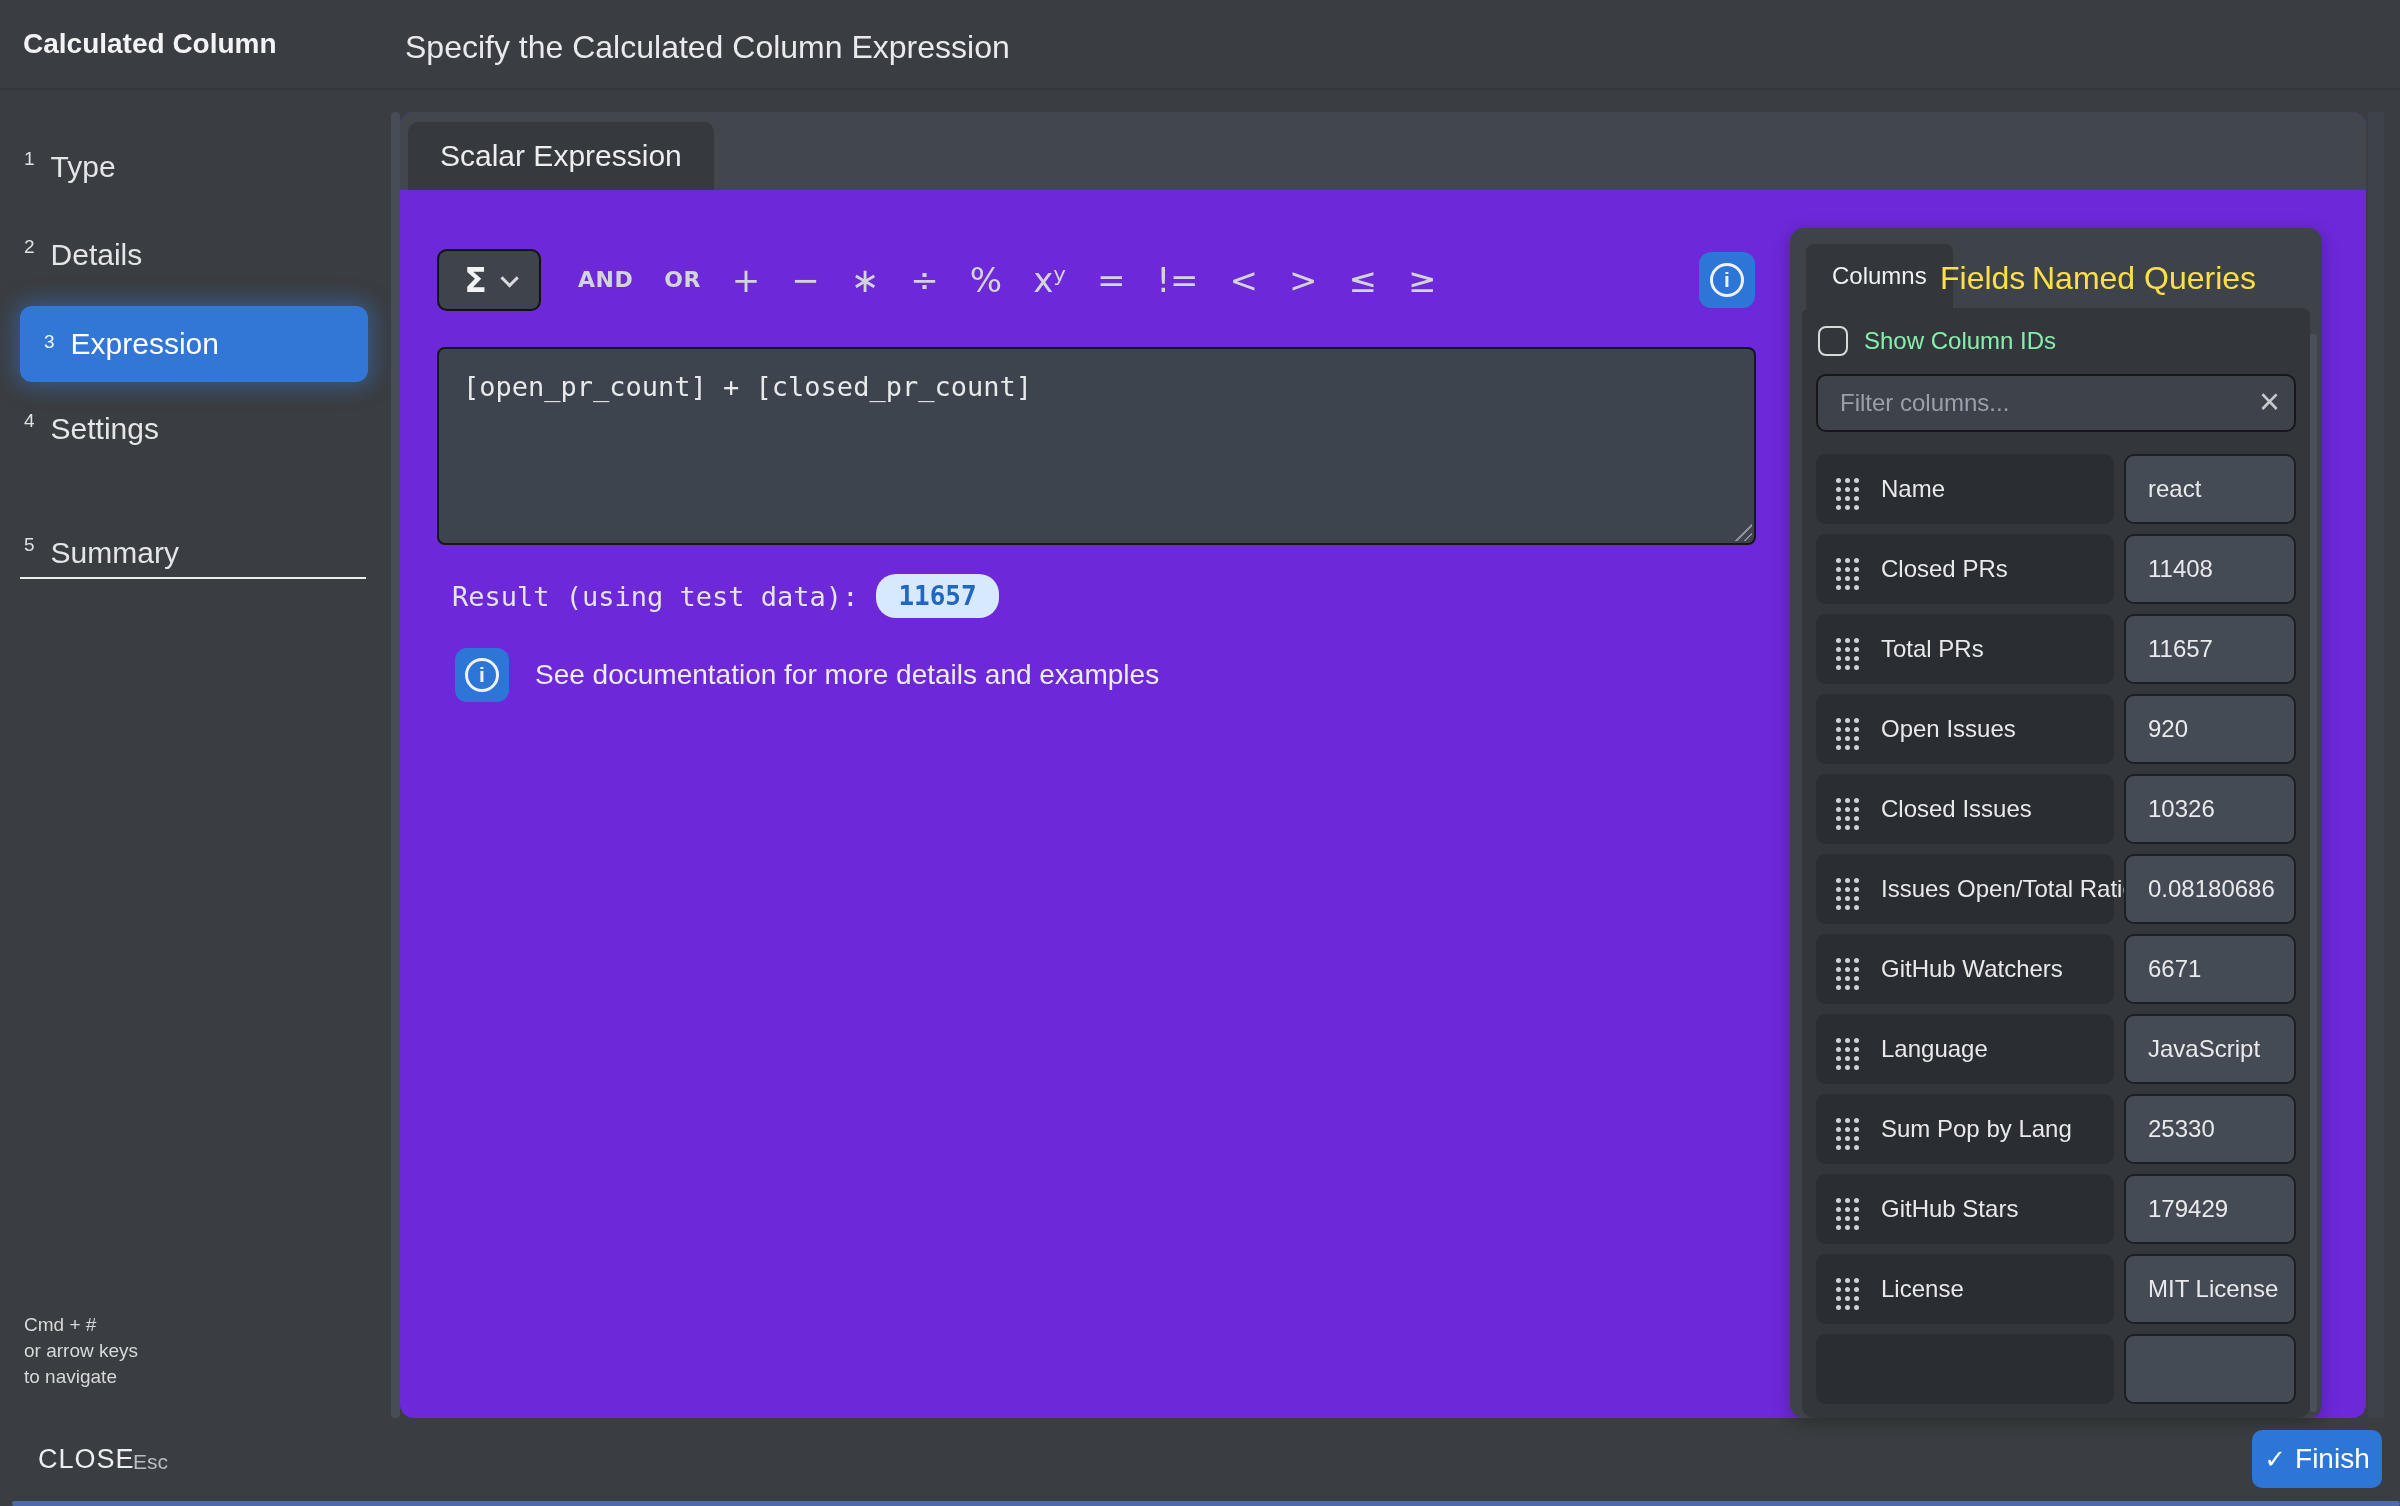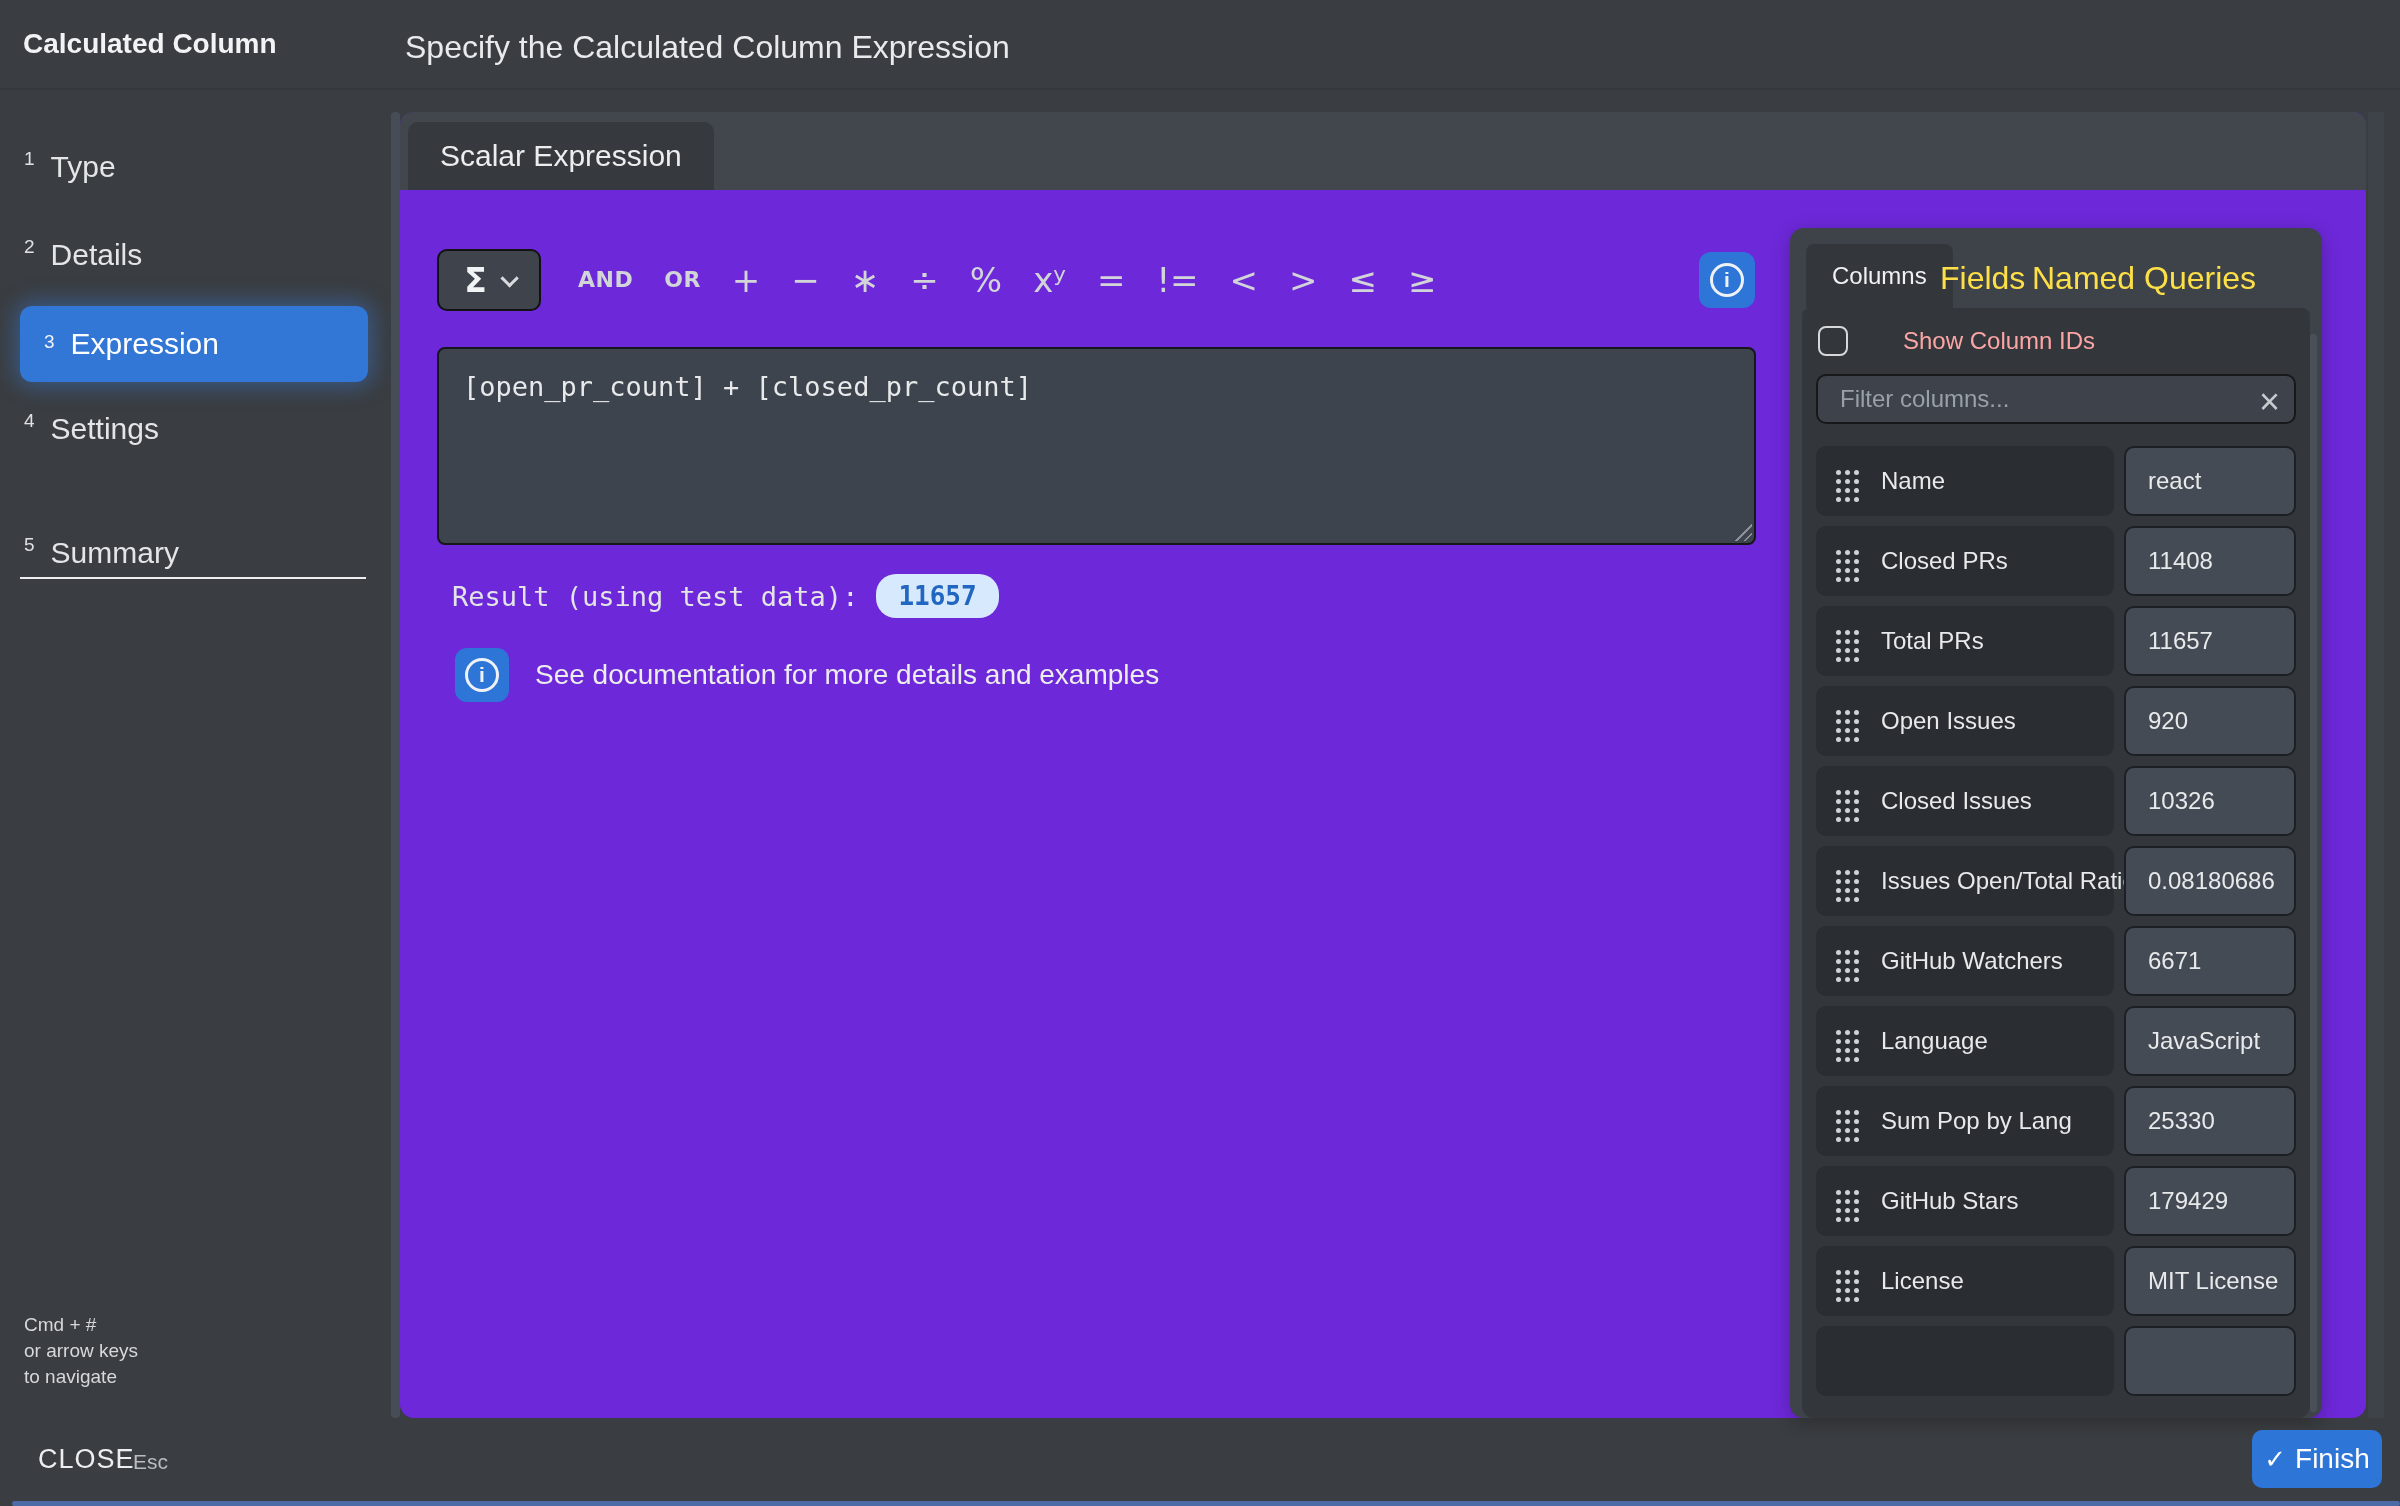--- a/index.html
+++ b/index.html
@@ -88,24 +88,24 @@
     display:flex; align-items:center; font-size:24px; color:#f0f1f2;
   }
   .ptab.fields { left:150px; }
   .ptab.named  { left:242px; }
   .panel-body {
     position:absolute; left:12px; right:12px; top:80px; bottom:0;
     background:#33373c; border-radius:8px 8px 12px 12px; overflow:hidden; padding:16px 14px 0 14px;
   }
   .chk-row { display:flex; align-items:center; gap:16px; margin:2px 0 18px 2px; cursor:pointer; }
   .chk-box { width:30px; height:30px; border:2.5px solid #d6d8da; border-radius:8px; background:transparent; }
-  .chk-label { font-size:24px; color:#fca5a5;margin-left:39px; }
+  .chk-label { font-size:24px; color:#86efac; }
   .filter-wrap { position:relative; margin-bottom:22px; }
   .filter-input {
-    width:100%; height:50px; background:#3e434b; border:2px solid #16181a; border-radius:10px;
+    width:100%; height:58px; background:#3e434b; border:2px solid #16181a; border-radius:10px;
     color:#e7e8ea; font-size:24px; padding:0 60px 0 22px; outline:none;
     font-family:"Liberation Sans", sans-serif;
   }
   .filter-input::placeholder { color:#9aa0a8; }
   .filter-clear { position:absolute; right:16px; top:4px; font-size:36px; font-weight:300; color:#c6c9cd; cursor:pointer; line-height:48px; }
 
   .rows { display:flex; flex-direction:column; gap:10px; }
   .crow { display:flex; gap:10px; height:70px; flex:none; }
   .crow-pill {
     width:298px; background:#2a2d32; border-radius:10px; display:flex; align-items:center;

